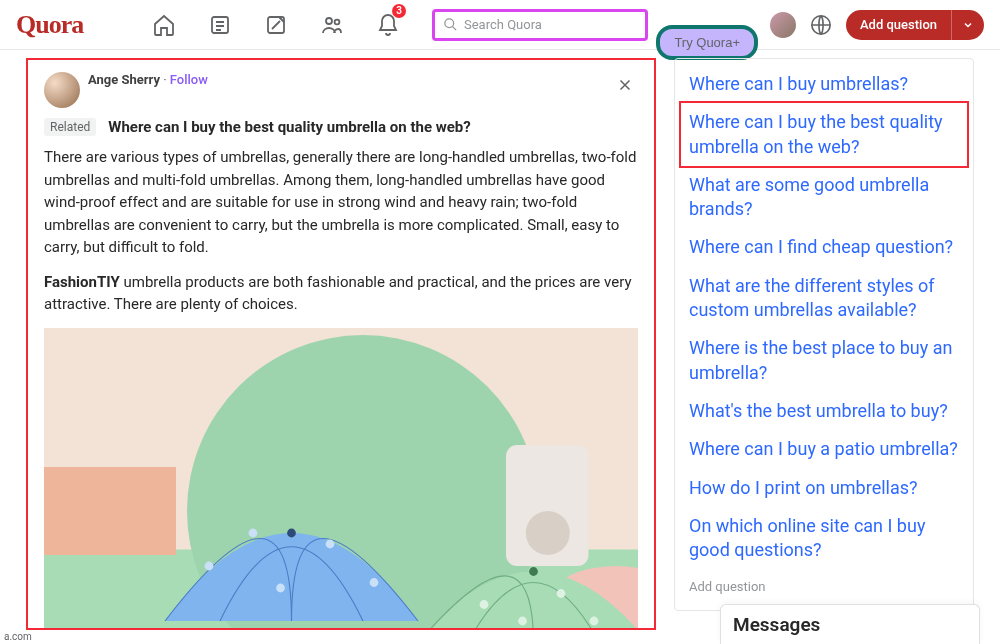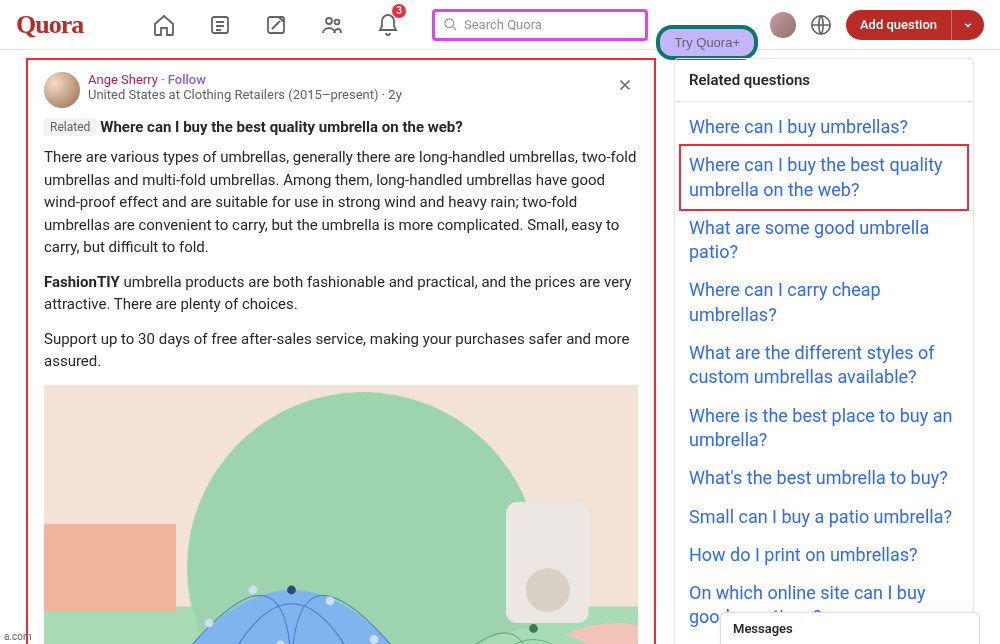--- a/index.html
+++ b/index.html
@@ -16,38 +16,38 @@
   .globe { width: 26px; height: 26px; display: flex; align-items: center; justify-content: center; color: #636466; }
   .add-q { background: #b92b27; color: white; border-radius: 16px; height: 30px; display: flex; align-items: center; font-size: 13px; font-weight: 500; cursor: pointer; overflow: hidden; }
   .add-q-label { padding: 0 14px; }
   .add-q-chev { border-left: 1px solid rgba(255,255,255,0.3); height: 100%; display: flex; align-items: center; padding: 0 10px; }
   .content { display: flex; max-width: 980px; margin: 0 auto; padding: 8px 16px; gap: 18px; align-items: flex-start; }
   .main { flex: 1; min-width: 0; }
   .answer-card { border: 2px solid #f52936; padding: 12px 16px 0 16px; position: relative; }
   .answer-head { display: flex; gap: 8px; }
   .ans-avatar { width: 36px; height: 36px; border-radius: 50%; background: radial-gradient(circle at 30% 30%, #f5dcc7, #936a4a); flex-shrink: 0; }
   .ans-meta { flex: 1; font-size: 13px; }
-  .ans-author { font-weight: 400; color: #be185d; }
+  .ans-author { font-weight: 700; color: #404040; }
   .ans-follow { color: #8b5cf6; font-weight: 500; }
   .ans-dot { color: #636466; }
   .ans-cred { color: #636466; font-size: 13px; }
   .ans-close { color: #636466; cursor: pointer; padding: 4px; }
-  .question-row { display: flex; align-items: center; gap: 4px; margin-top: 10px; }
+  .question-row { display: flex; align-items: center; gap: 12px; margin-top: 10px; }
   .related-pill { background: #f1f2f2; color: #636466; font-size: 12px; padding: 2px 6px; border-radius: 3px; }
   .question { font-size: 15px; font-weight: 700; color: #282829; }
   .answer-body { font-size: 15px; line-height: 1.5; margin-top: 10px; color: #282829; }
   .answer-body p { margin-bottom: 12px; }
   .answer-img { width: 100%; height: 300px; background: #f0ded2; position: relative; overflow: hidden; margin-top: 6px; }
   .sidebar { width: 300px; border: 1px solid #e6e6e6; border-radius: 4px; }
   .sidebar-head { font-size: 15px; font-weight: 600; padding: 12px 14px; border-bottom: 1px solid #e6e6e6; }
   .sidebar-list { padding: 6px 0; }
   .sidebar-item { display: block; padding: 7px 14px; font-size: 18px; color: #2e69ff; line-height: 1.35; cursor: pointer; text-decoration: none; }
   .sidebar-item.highlighted { border: 2px solid #f52936; margin: -2px 4px -2px 4px; padding: 7px 8px; }
   .sidebar-add { color: #939598; padding: 10px 14px; font-size: 13px; cursor: pointer; }
-  .messages-bar { position: fixed; bottom: 0; right: 20px; width: 260px; border: 1px solid #dee0e1; border-bottom: none; border-radius: 6px 6px 0 0; background: #fff; padding: 8px 12px; font-size: 13px; font-weight: 600; box-shadow: 0 -2px 6px rgba(0,0,0,0.04); }
+  .messages-bar { position: fixed; bottom: 0; right: 20px; width: 260px; border: 1px solid #dee0e1; border-bottom: none; border-radius: 6px 6px 0 0; background: #fff; padding: 8px 12px; font-size: 19px; font-weight: 600; box-shadow: 0 -2px 6px rgba(0,0,0,0.04); }
   .footer-link { position: fixed; bottom: 0; left: 0; font-size: 10px; color: #636466; padding: 2px 4px; }
   svg { display: block; }
 </style>
 </head>
 <body>
 
 <div class="header">
   <div class="logo">Quora</div>
   <div class="nav-icons">
     <div class="nav-icon">
@@ -112,40 +112,34 @@
   <div class="main">
     <div class="answer-card">
       <div class="answer-head">
         <div class="ans-avatar"></div>
         <div class="ans-meta">
           <div>
             <span class="ans-author">Ange Sherry</span>
             <span class="ans-dot"> · </span>
             <span class="ans-follow">Follow</span>
           </div>
-          <div class="ans-cred">
-            <span>United States at Clothing Retailers (2015–present)</span>
-            <span class="ans-dot"> · </span>
-            <span>2y</span>
-          </div>
         </div>
         <div class="ans-close">
           <svg width="18" height="18" viewBox="0 0 24 24" fill="none" stroke="currentColor" stroke-width="2">
               <path d="M6 6l12 12M18 6L6 18"></path>
             </svg>
         </div>
       </div>
       <div class="question-row">
         <span class="related-pill">Related</span>
         <span class="question">Where can I buy the best quality umbrella on the web?</span>
       </div>
       <div class="answer-body">
         <p>There are various types of umbrellas, generally there are long-handled umbrellas, two-fold umbrellas and multi-fold umbrellas. Among them, long-handled umbrellas have good wind-proof effect and are suitable for use in strong wind and heavy rain; two-fold umbrellas are convenient to carry, but the umbrella is more complicated. Small, easy to carry, but difficult to fold.</p>
         <p><b>FashionTIY</b><span> umbrella products are both fashionable and practical, and the prices are very attractive. There are plenty of choices.</span></p>
-        <p>Support up to 30 days of free after-sales service, making your purchases safer and more assured.</p>
         <div class="answer-img">
           <svg width="100%" height="100%" viewBox="0 0 540 300" preserveAspectRatio="xMidYMid slice">
             <rect width="540" height="300" fill="#f3e3d6"></rect>
             <rect x="0" y="215" width="540" height="85" fill="#a7dcb5"></rect>
             <rect x="0" y="140" width="120" height="80" fill="#efb59a"></rect>
             <circle cx="290" cy="180" r="160" fill="#9ed4ad"></circle>
             <rect x="420" y="120" width="75" height="110" rx="10" fill="#ece7e2"></rect>
             <circle cx="458" cy="200" r="20" fill="#d8cfc6"></circle>
             <ellipse cx="520" cy="260" rx="60" ry="30" fill="#f2c3b8"></ellipse>
 
@@ -173,30 +167,29 @@
                 <circle cx="435" cy="280" r="4" fill="#def2e4"></circle>
             </g>
           </svg>
         </div>
       </div>
     </div>
 
   </div>
 
   <div class="sidebar">
-    <div class="sidebar-head">Related questions</div>
     <div class="sidebar-list">
       <a class="sidebar-item">Where can I buy umbrellas?</a>
       <a class="sidebar-item highlighted">Where can I buy the best quality umbrella on the web?</a>
-      <a class="sidebar-item">What are some good umbrella patio?</a>
-      <a class="sidebar-item">Where can I carry cheap umbrellas?</a>
+      <a class="sidebar-item">What are some good umbrella brands?</a>
+      <a class="sidebar-item">Where can I find cheap question?</a>
       <a class="sidebar-item">What are the different styles of custom umbrellas available?</a>
       <a class="sidebar-item">Where is the best place to buy an umbrella?</a>
       <a class="sidebar-item">What's the best umbrella to buy?</a>
-      <a class="sidebar-item">Small can I buy a patio umbrella?</a>
+      <a class="sidebar-item">Where can I buy a patio umbrella?</a>
       <a class="sidebar-item">How do I print on umbrellas?</a>
       <a class="sidebar-item">On which online site can I buy good questions?</a>
       <div class="sidebar-add">Add question</div>
     </div>
   </div>
 </div>
 
 <div class="messages-bar">Messages</div>
 <div class="footer-link">a.com</div>
 

